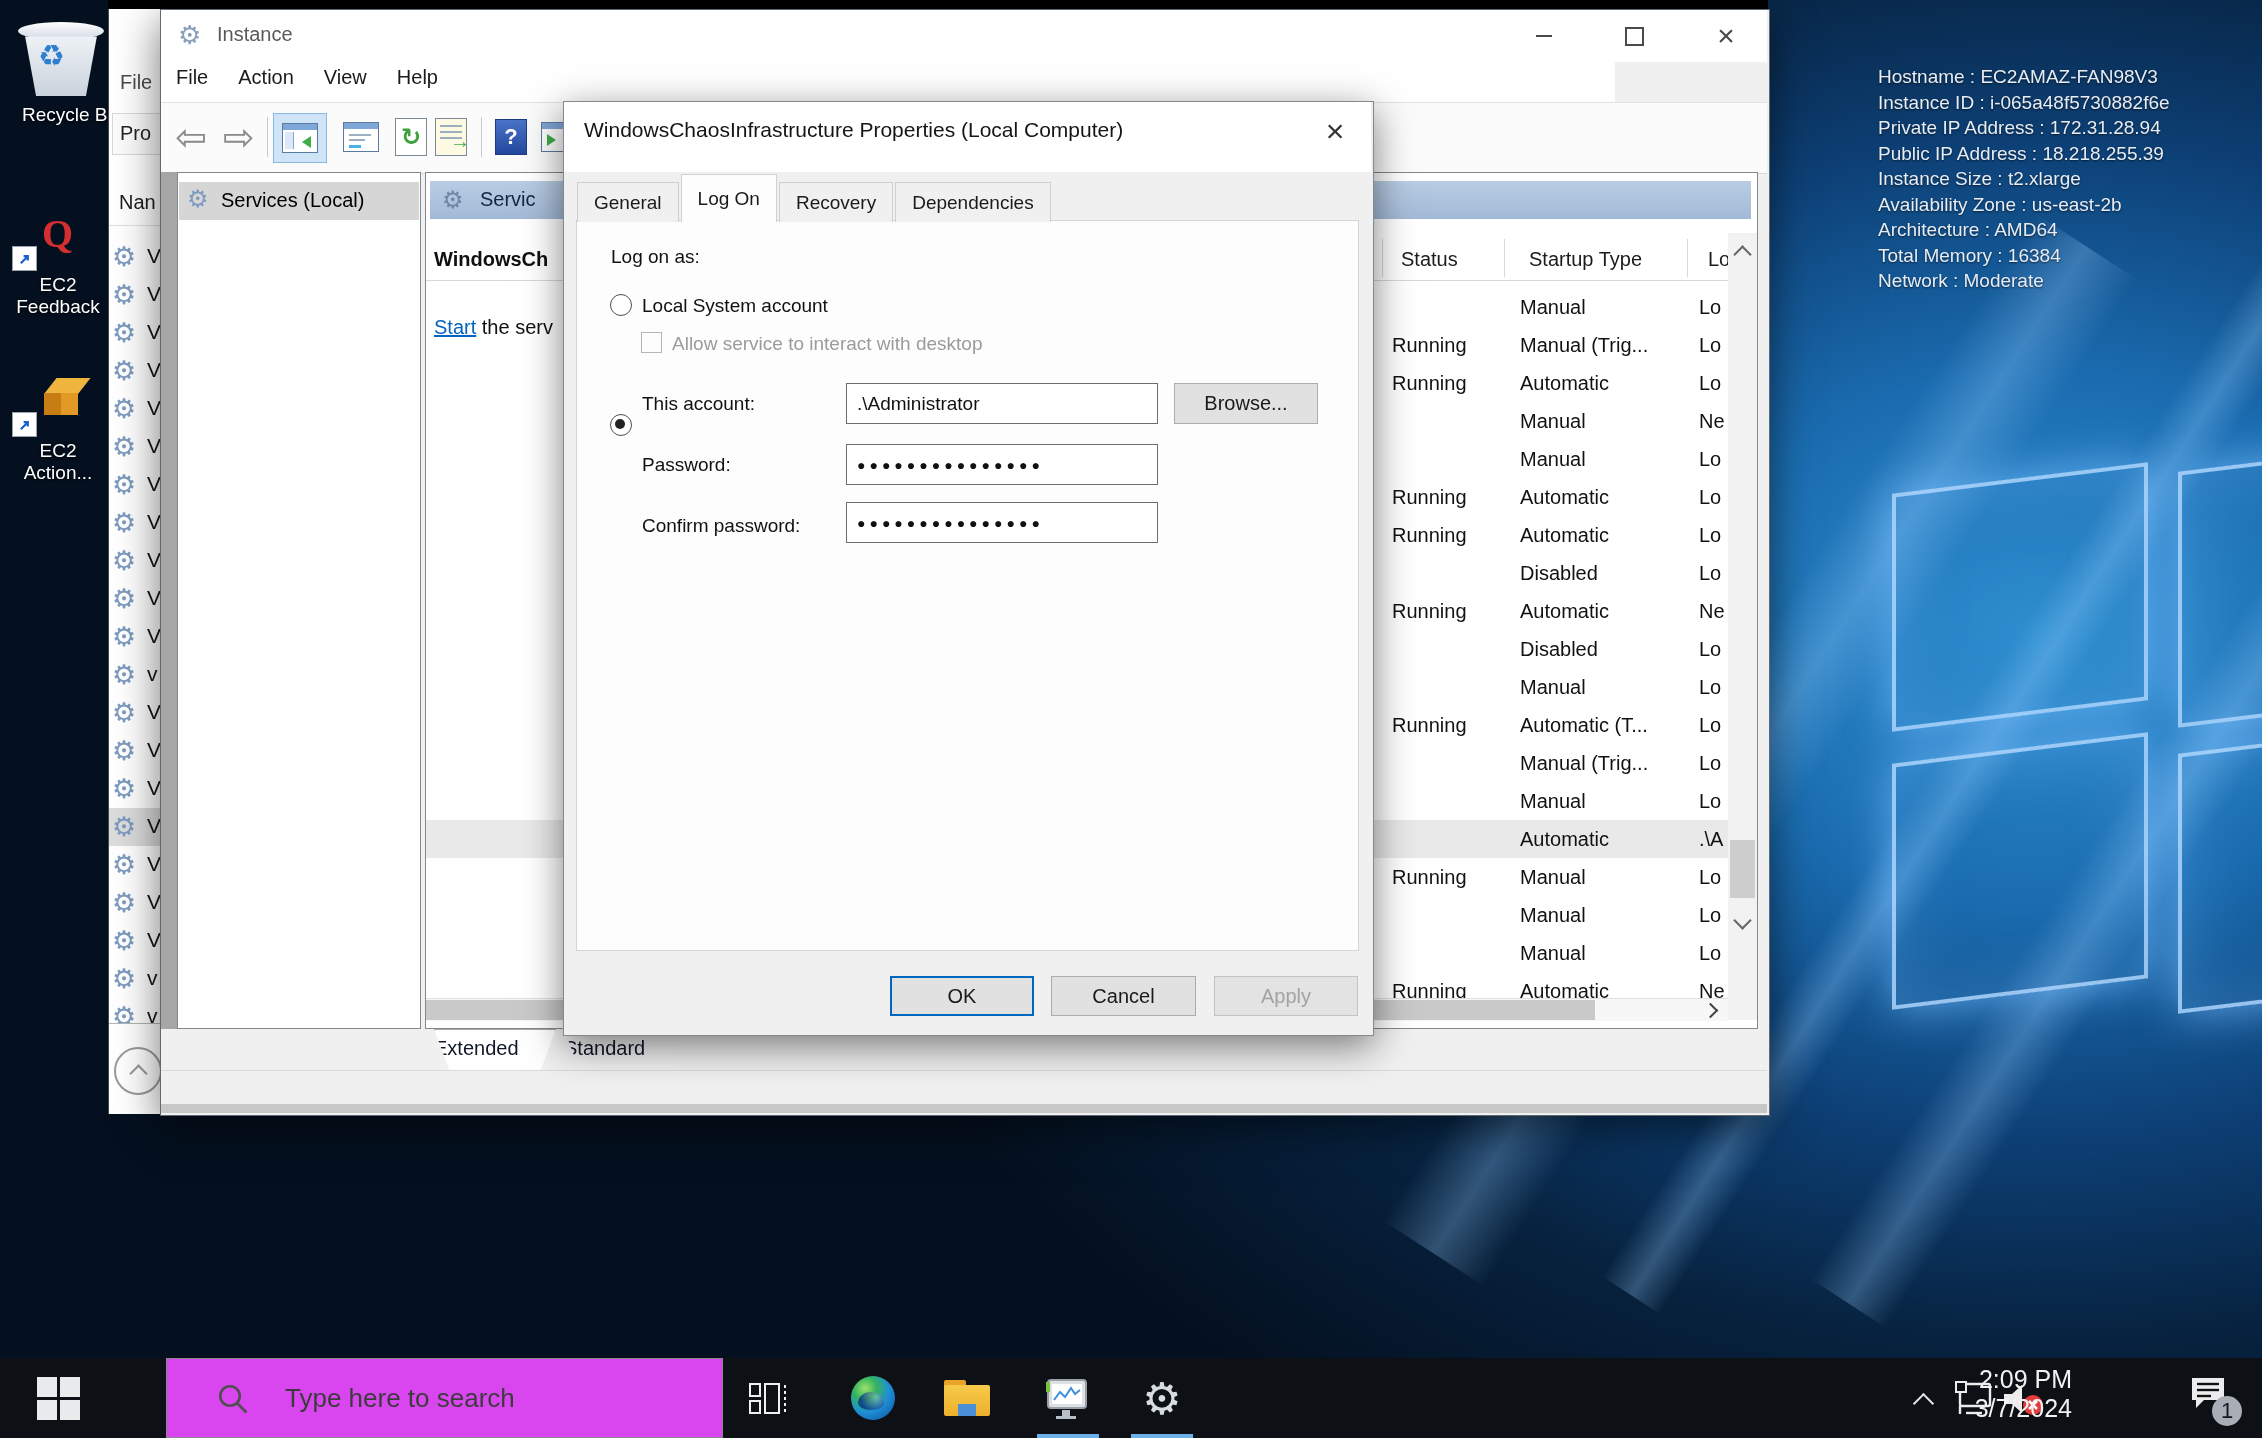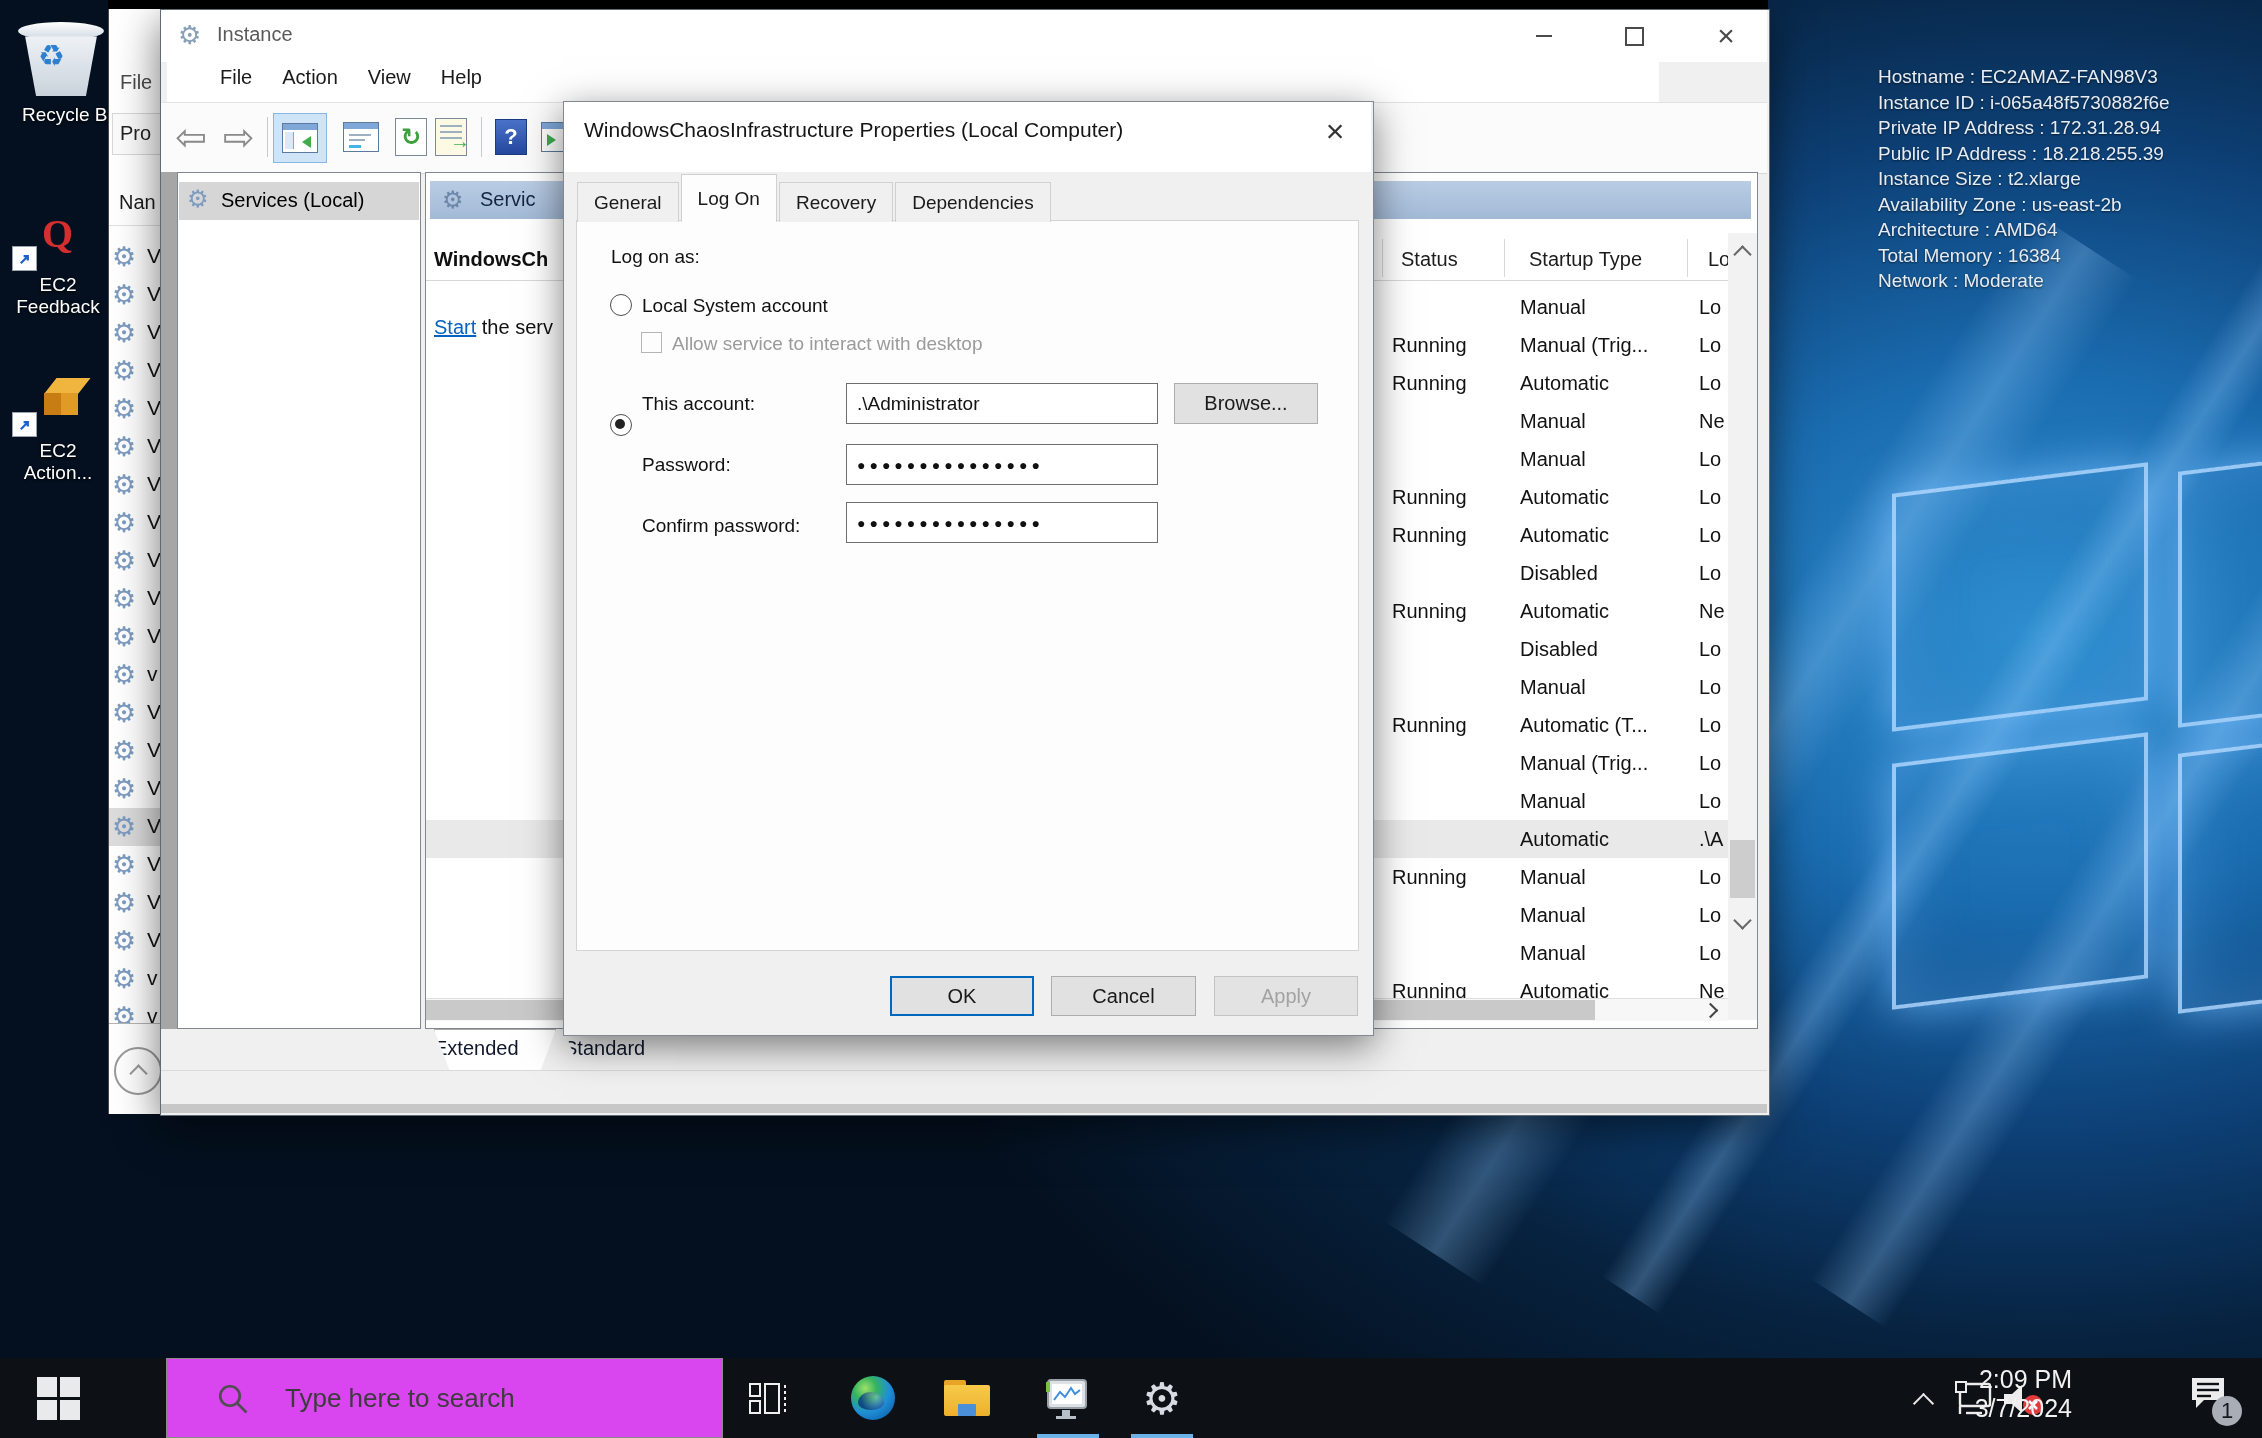--- a/index.html
+++ b/index.html
@@ -235,21 +235,21 @@
           <div style="width:16px;height:2px;background:#4a4a4a;"></div>
         </div>
       <div class="a" style="left:1442px;top:0;width:62px;height:52px;display:flex;align-items:center;justify-content:center;">
           <div style="width:15px;height:15px;border:2px solid #4a4a4a;"></div>
         </div>
       <div class="a" style="left:1534px;top:0;width:62px;height:52px;display:flex;align-items:center;justify-content:center;font-size:30px;color:#4a4a4a;">
           <span>×</span>
         </div>
     </div>
 
-    <div class="a" style="left:6px;top:52px;width:1454px;height:40px;background:#fff;padding-left:38px;">
+    <div class="a" style="left:0;top:52px;width:1454px;height:40px;background:#fff;">
       
     <span class="menu-item">File</span><span class="menu-item">Action</span><span class="menu-item">View</span><span class="menu-item">Help</span></div>
 
     <div class="a" style="left:0;top:92px;width:1606px;height:70px;background:#fbfbfb;border-top:1px solid #e2e2e2;border-bottom:1px solid #d6d6d6;">
       <div class="tb-ic" style="left:8px;width:44px;height:48px;font-size:38px;color:#8a8a8a;">⇦</div>
       <div class="tb-ic" style="left:56px;width:44px;height:48px;font-size:38px;color:#8a8a8a;">⇨</div>
       <div class="tb-sep" style="left:106px;"></div>
       <div class="tb-ic" style="left:112px;width:52px;height:48px;background:#cfe4f7;border:1px solid #86b8e0;">
         <div class="miniwin">
             <div class="bar"></div>

